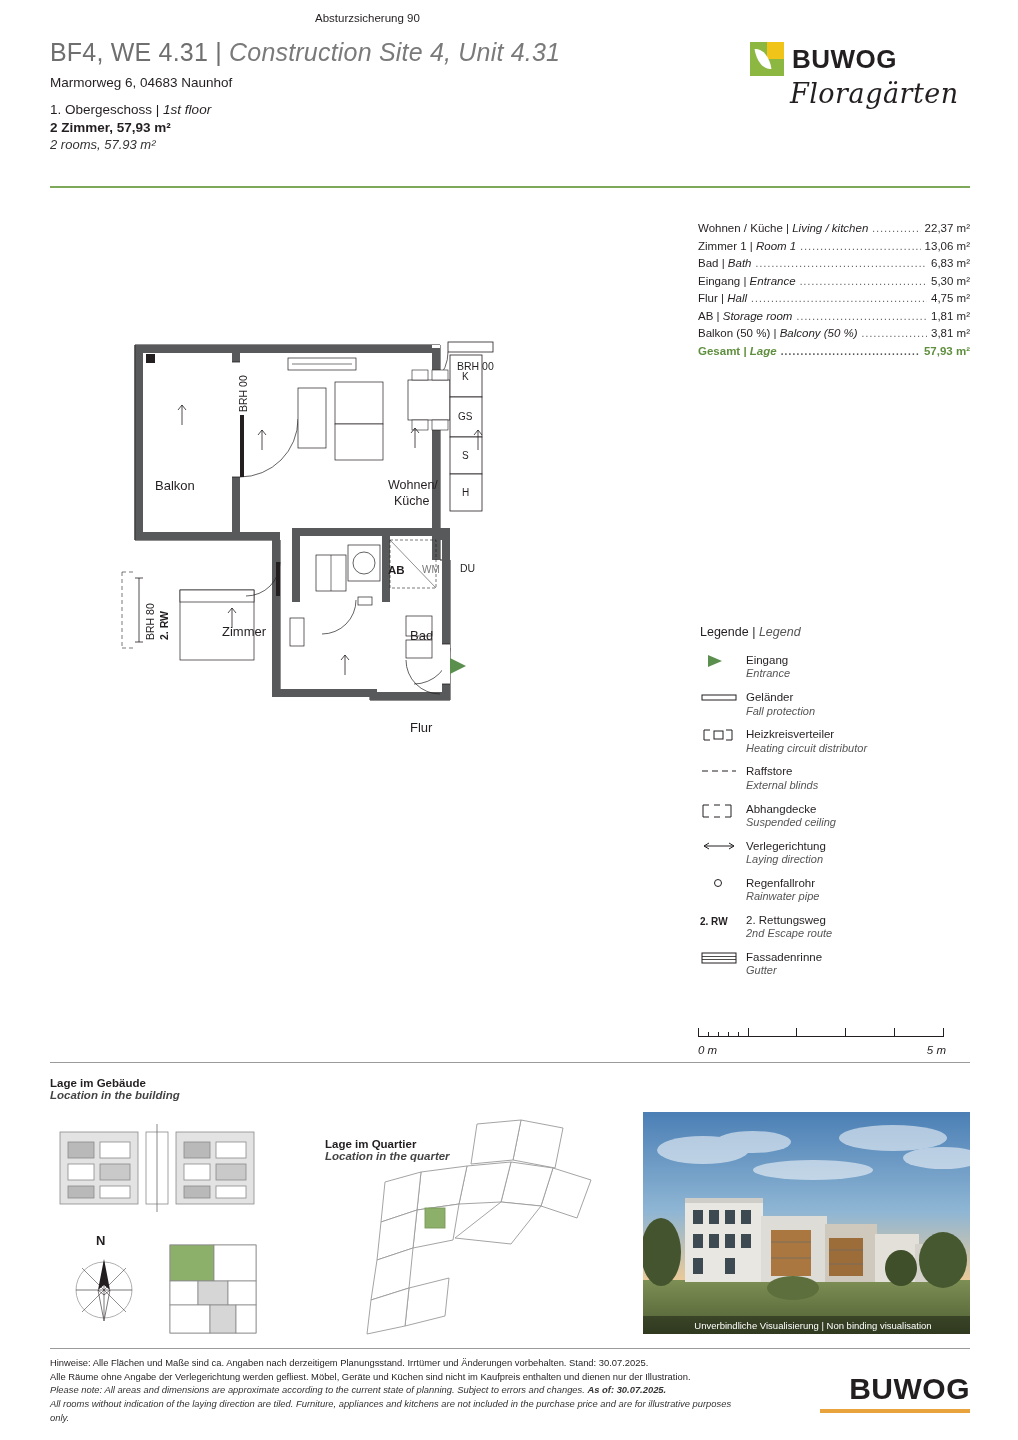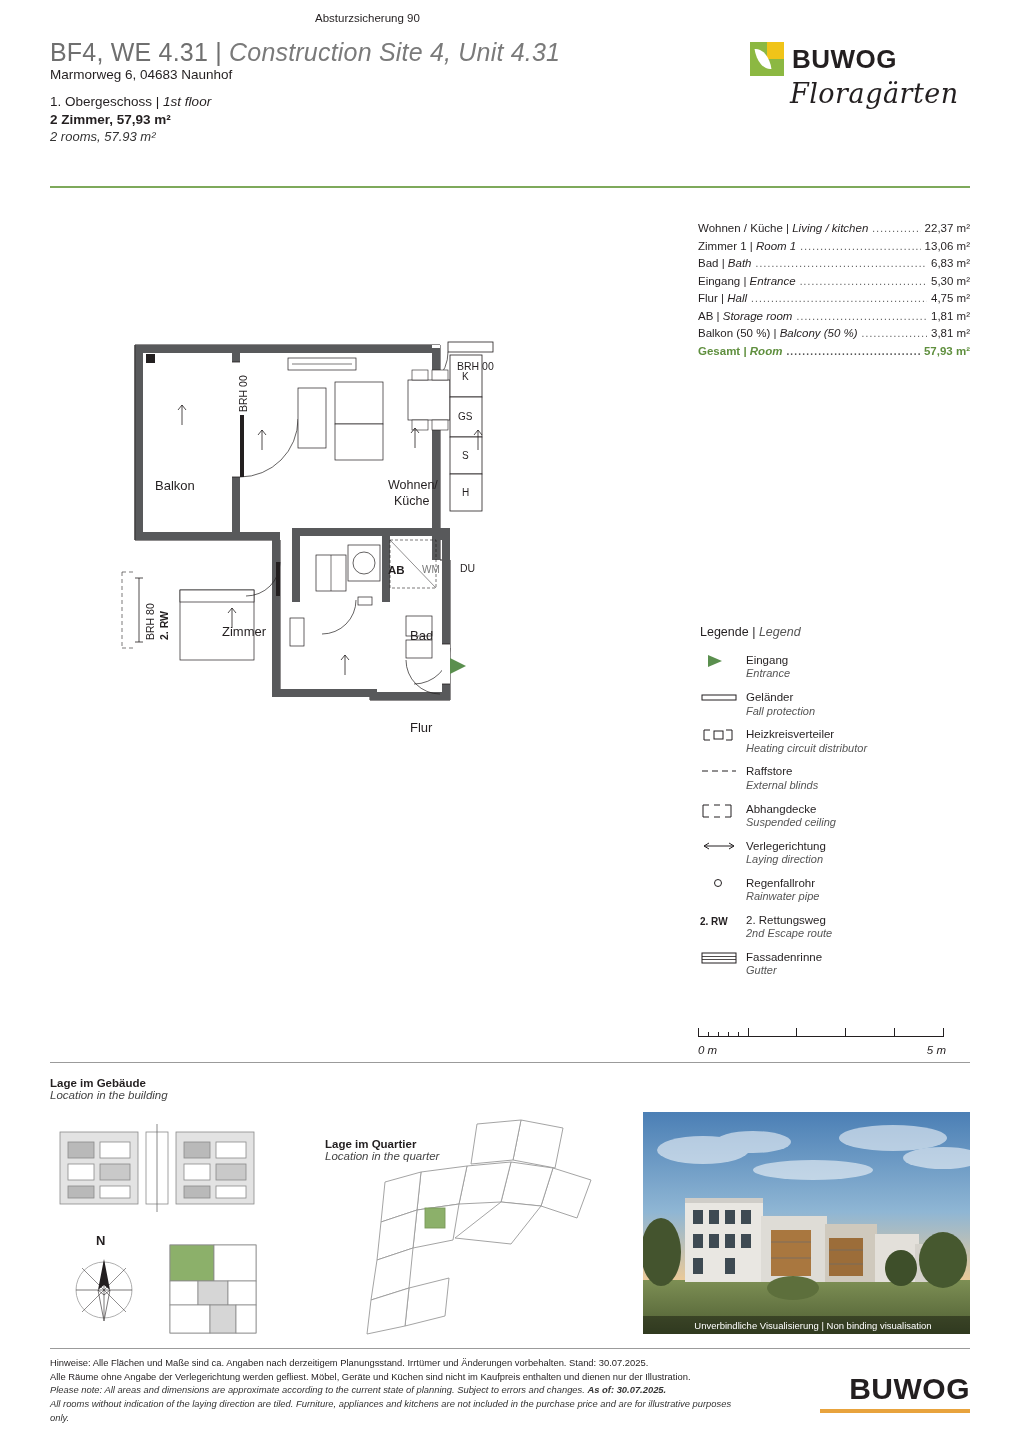--- a/index.html
+++ b/index.html
@@ -11,21 +11,21 @@
     color:#231f20;
     position:relative;
     overflow:hidden;
   }
   .page { position:absolute; inset:0; }
 
   
   .header { position:absolute; left:50px; top:38px; width:920px; }
   .title { font-size:25px; font-weight:400; color:#6f6f6f; letter-spacing:.2px; }
   .title .em { font-style:italic; color:#7a7a7a; }
-  .addr { font-size:13.5px; color:#231f20; }
+  .addr { font-size:13.5px; margin-top:8px; color:#231f20; }
   .floorline { font-size:13.5px; margin-top:12px; }
   .floorline .it { font-style:italic; }
   .roomsline { font-size:13.5px; font-weight:bold; margin-top:3px; }
   .roomsline-it { font-size:13px; font-style:italic; margin-top:2px; color:#333; }
 
   .hrule { position:absolute; left:50px; top:186px; width:920px; height:1.5px; background:#7ea95b; }
 
   
   .logo { position:absolute; right:48px; top:42px; width:220px; height:80px; }
   .logo-mark { position:absolute; left:0px; top:0px; width:34px; height:34px; }
@@ -67,21 +67,21 @@
   .scalebar { position:absolute; left:698px; top:1022px; width:272px; }
   .scalebar .sb { position:relative; height:18px; }
   .scalebar .line { position:absolute; left:0; top:14px; width:245px; height:1px; background:#231f20; }
   .scalebar .tick { position:absolute; top:6px; width:1px; height:9px; background:#231f20; }
   .scalebar .minor { position:absolute; top:10px; width:1px; height:5px; background:#231f20; }
   .scale-lbls { display:flex; justify-content:space-between; width:248px; font-size:11.5px; margin-top:4px;font-style:italic; }
 
   
   .divider { position:absolute; left:50px; top:1062px; width:920px; height:1px; background:#9b9b9b; }
   .panel-title { font-size:11.5px; font-weight:bold; }
-  .panel-title .it { display:block; font-style:italic; font-weight:normal; color:#444; }
+  .panel-title .it { display:block; font-style:italic; font-weight:bold; color:#444; }
 
   .p1 { position:absolute; left:50px; top:1077px; width:250px; }
   .p2 { position:absolute; left:325px; top:1138px; width:280px; }
   .p3 { position:absolute; left:643px; top:1077px; width:330px; }
 
   .bldg { position:absolute; left:50px; top:1120px; width:240px; height:100px; }
   .compass { position:absolute; left:52px; top:1235px; width:230px; height:110px; }
   .quarter { position:absolute; left:325px; top:1110px; width:280px; height:225px; }
 
   .photo { position:absolute; left:643px; top:1112px; width:340px; height:222px; overflow:hidden; }
@@ -160,21 +160,21 @@
       <span class="lab"><span>AB</span> | <span class="it">Storage room</span></span>
       <span class="dots">........................................................</span>
       <span class="val">1,81 m²</span>
     </div>
     <div class="arow">
       <span class="lab"><span>Balkon (50 %)</span> | <span class="it">Balcony (50 %)</span></span>
       <span class="dots">........................................................</span>
       <span class="val">3,81 m²</span>
     </div>
     <div class="arow total">
-      <span class="lab"><span>Gesamt</span> | <span class="it">Room</span></span>
+      <span class="lab"><span>Gesamt</span> | <span class="it">Lage</span></span>
       <span class="dots">........................................................</span>
       <span class="val">57,93 m²</span>
     </div>
   </div>
 
   <div class="lbl-abst">Absturzsicherung 90</div>
   <div class="plan">
     <svg width="500" height="480" viewBox="0 0 500 480" xmlns="http://www.w3.org/2000/svg">
       <g fill="none" stroke="#231f20">
 

